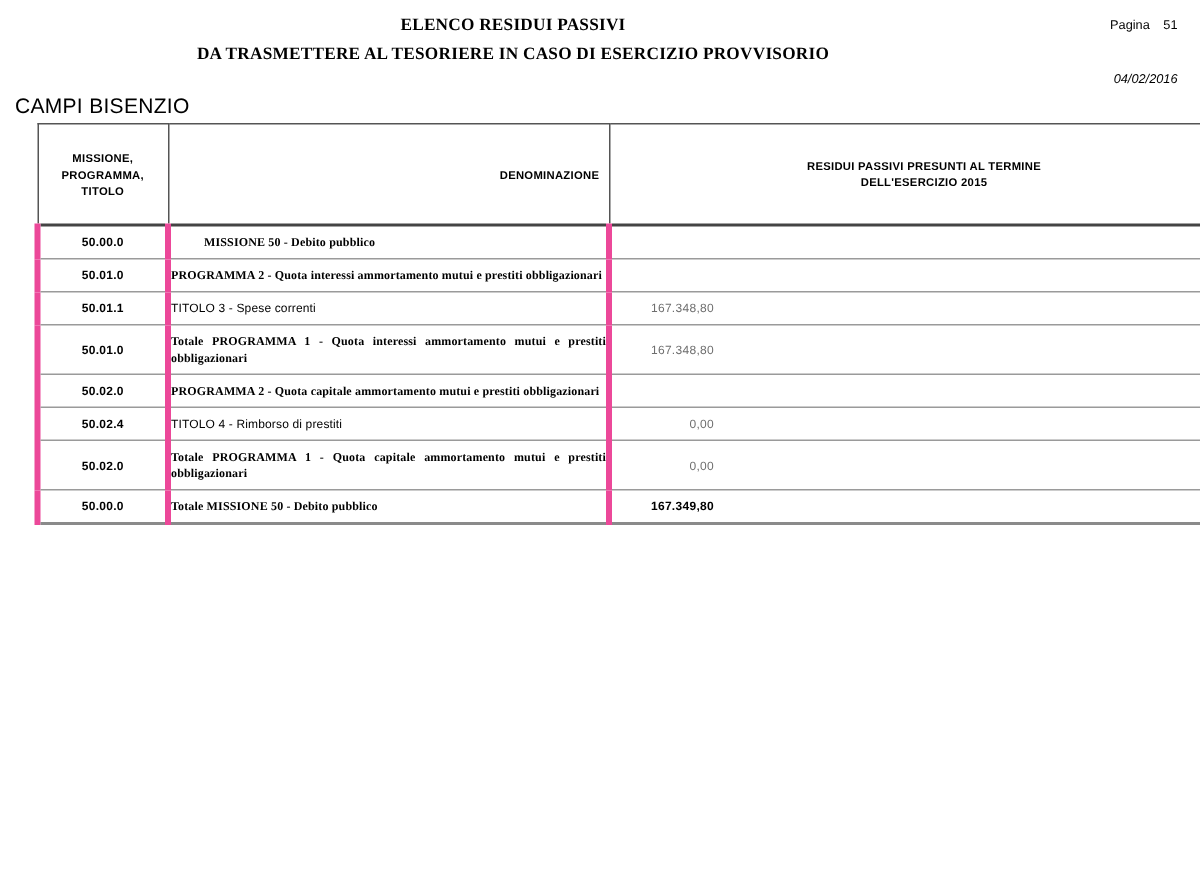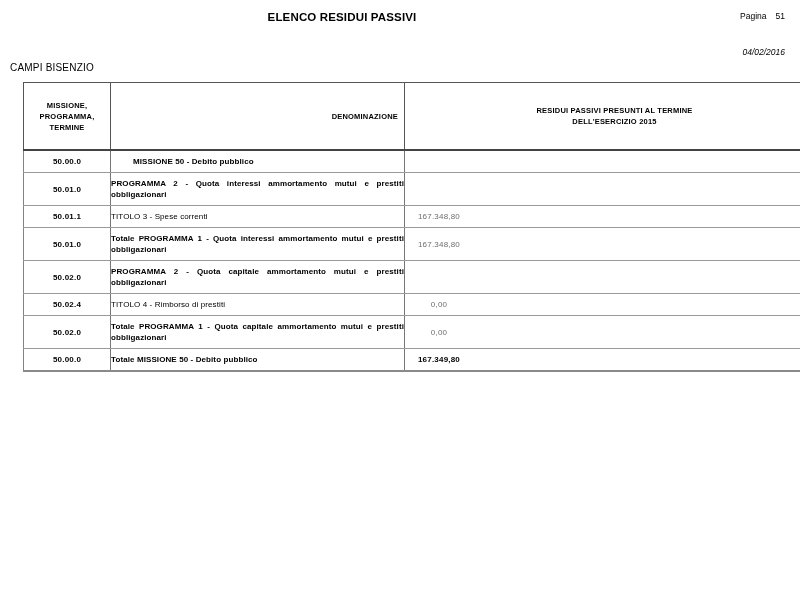--- a/index.html
+++ b/index.html
@@ -23,20 +23,21 @@
     width: 800px;
     height: 596px;
   }
 
   
   .doc-header {
     position: absolute;
     top: 10px;
     left: 0;
     width: 684px;
+    font-family: Liberation Serif, serif;
   }
   .title-block {
     text-align: center;
     padding: 0 90px;
   }
   .title-line-1 {
     font-size: 11.5px;
     font-weight: bold;
     letter-spacing: 0.15px;
     line-height: 15px;
@@ -63,21 +64,21 @@
     top: 47px;
     right: 15px;
     font-size: 8.5px;
     white-space: nowrap;
     font-style: italic;
   }
   .entity-name {
     position: absolute;
     top: 62px;
     left: 10px;
-    font-size: 10px;
+    font-size: 14px;
     letter-spacing: 0.2px;
   }
 
   
   .table-wrap {
     position: absolute;
     top: 82px;
     left: 23px;
     width: 762px;
   }
@@ -96,21 +97,21 @@
     letter-spacing: 0.2px;
     line-height: 11px;
     padding: 0 6px;
     text-align: center;
   }
   table.residui thead th.col-code { width: 74px; }
   table.residui thead th.col-desc { width: 281px; text-align: right; }
   table.residui thead th.col-amt  { width: 407px; }
 
   table.residui tbody td {
-    border-left: 1px solid #ec4899;
+    border-left: 4px solid #ec4899;
     border-right: 1px solid #777;
     border-bottom: 1px solid #9a9a9a;
     font-size: 8px;
     vertical-align: middle;
     padding: 5px 0 5px 0;
     line-height: 11px;
   }
   table.residui tbody tr:last-child td {
     border-bottom: 2px solid #8a8a8a;
   }
@@ -122,68 +123,69 @@
     letter-spacing: 0.2px;
   }
   td.desc {
     width: 281px;
     padding-left: 12px;
     padding-right: 10px;
     text-align: justify;
     text-align-last: left;
     letter-spacing: 0.1px;
   }
-  td.desc.bold { font-weight: bold; }
+  td.desc.bold { font-weight: bold; font-family: Liberation Serif, serif; }
   td.desc.indent { padding-left: 22px; }
   td.amount {
     width: 407px;
     padding-left: 10px;
     padding-right: 0;
     text-align: left;
     color: #6e6e6e;
     font-size: 8px;
     letter-spacing: 0.2px;
   }
   td.amount .amt-inner {
     display: inline-block;
     width: 68px;
-    text-align: center;
+    text-align: right;
   }
   td.amount.bold {
     color: #000000;
     font-weight: bold;
   }
 </style>
 </head>
 <body>
 
 <div class="page">
 
   <div class="doc-header">
     <div class="title-block">
       <div class="title-line-1">ELENCO RESIDUI PASSIVI</div>
+      <div class="title-line-2">DA TRASMETTERE AL TESORIERE IN CASO DI ESERCIZIO PROVVISORIO</div>
     </div>
   </div>
 
   <div class="page-label">
     <span>Pagina</span><span class="pg-num">51</span>
   </div>
 
   <div class="doc-date">04/02/2016</div>
 
   <div class="entity-name">CAMPI BISENZIO</div>
 
   <div class="table-wrap">
     <table class="residui">
       <thead>
         <tr>
           <th class="col-code">
             <div>MISSIONE,</div>
             <div>PROGRAMMA,</div>
-            <div>TERMINE</div>
+            <div>TITOLO</div>
           </th>
           <th class="col-desc">
             <div>DENOMINAZIONE</div>
           </th>
           <th class="col-amt">
             <div>RESIDUI PASSIVI PRESUNTI AL TERMINE</div>
             <div>DELL'ESERCIZIO 2015</div>
           </th>
         </tr>
       </thead>

